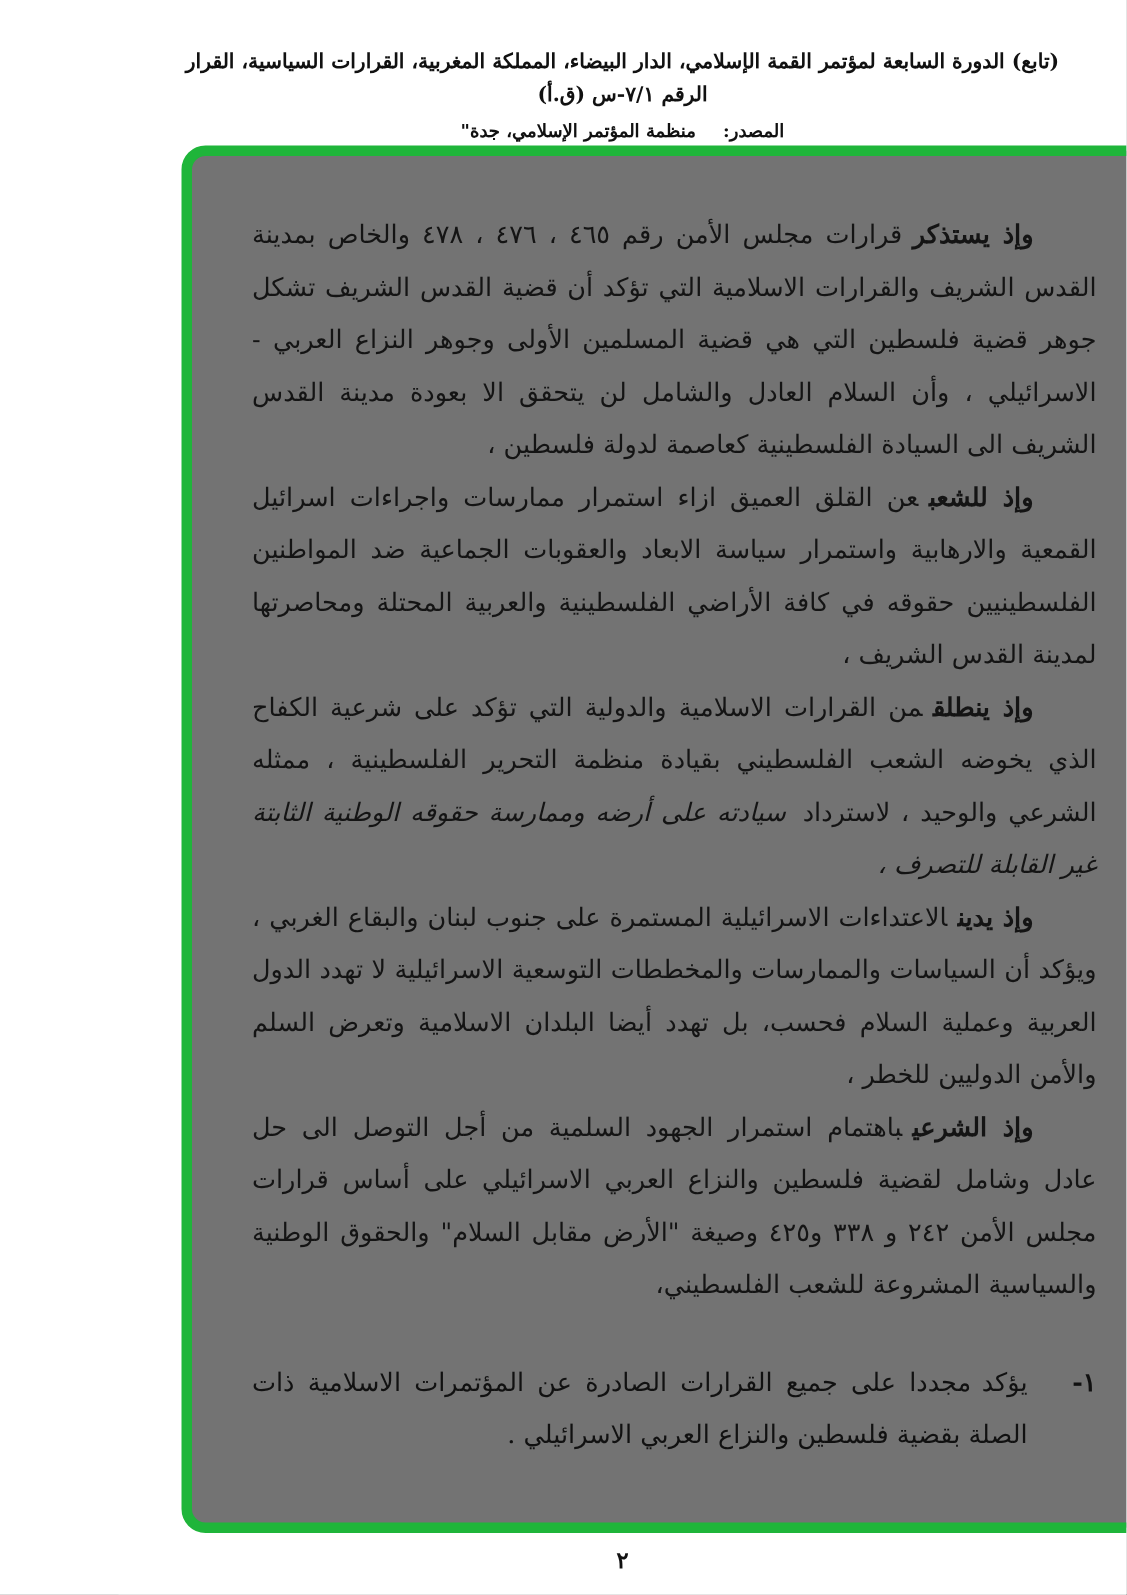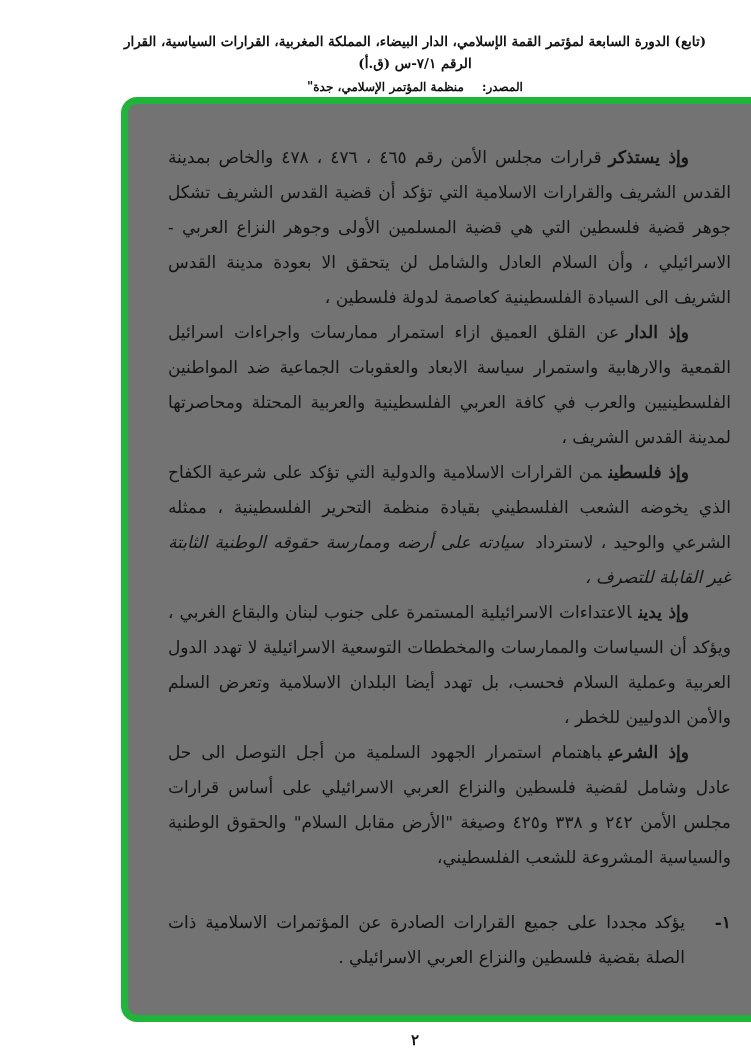--- a/index.html
+++ b/index.html
@@ -117,23 +117,23 @@
       <span class="src-value">منظمة المؤتمر الإسلامي، جدة"</span>
     </div>
   </div>
 
   <div class="content-frame">
     <div class="frame-inner">
 
       <p class="para"><span class="lead">وإذ يستذكر</span><span>قرارات مجلس الأمن رقم ٤٦٥ ، ٤٧٦ ، ٤٧٨ والخاص بمدينة القدس الشريف والقرارات الاسلامية التي تؤكد أن قضية القدس الشريف تشكل جوهر قضية فلسطين التي هي قضية المسلمين الأولى وجوهر النزاع العربي - الاسرائيلي ، وأن السلام العادل والشامل لن يتحقق الا بعودة مدينة القدس الشريف الى السيادة الفلسطينية كعاصمة لدولة فلسطين ،</span></p>
 
 
-      <p class="para"><span class="lead">وإذ الدار</span><span>عن القلق العميق ازاء استمرار ممارسات واجراءات اسرائيل القمعية والارهابية واستمرار سياسة الابعاد والعقوبات الجماعية ضد المواطنين الفلسطينيين والعرب في كافة العربي الفلسطينية والعربية المحتلة ومحاصرتها لمدينة القدس الشريف ،</span></p>
+      <p class="para"><span class="lead">وإذ للشعب</span><span>عن القلق العميق ازاء استمرار ممارسات واجراءات اسرائيل القمعية والارهابية واستمرار سياسة الابعاد والعقوبات الجماعية ضد المواطنين الفلسطينيين حقوقه في كافة الأراضي الفلسطينية والعربية المحتلة ومحاصرتها لمدينة القدس الشريف ،</span></p>
 
-      <p class="para"><span class="lead">وإذ فلسطين</span><span>من القرارات الاسلامية والدولية التي تؤكد على شرعية الكفاح الذي يخوضه الشعب الفلسطيني بقيادة منظمة التحرير الفلسطينية ، ممثله الشرعي والوحيد ، لاسترداد</span> <span class="tail-italic">سيادته على أرضه وممارسة حقوقه الوطنية الثابتة غير القابلة للتصرف ،</span></p>
+      <p class="para"><span class="lead">وإذ ينطلق</span><span>من القرارات الاسلامية والدولية التي تؤكد على شرعية الكفاح الذي يخوضه الشعب الفلسطيني بقيادة منظمة التحرير الفلسطينية ، ممثله الشرعي والوحيد ، لاسترداد</span> <span class="tail-italic">سيادته على أرضه وممارسة حقوقه الوطنية الثابتة غير القابلة للتصرف ،</span></p>
 
       <p class="para"><span class="lead">وإذ يدين</span><span>الاعتداءات الاسرائيلية المستمرة على جنوب لبنان والبقاع الغربي ، ويؤكد أن السياسات والممارسات والمخططات التوسعية الاسرائيلية لا تهدد الدول العربية وعملية السلام فحسب، بل تهدد أيضا البلدان الاسلامية وتعرض السلم والأمن الدوليين للخطر ،</span></p>
 
       <p class="para"><span class="lead">وإذ الشرعي</span><span>باهتمام استمرار الجهود السلمية من أجل التوصل الى حل عادل وشامل لقضية فلسطين والنزاع العربي الاسرائيلي على أساس قرارات مجلس الأمن ٢٤٢ و ٣٣٨ و٤٢٥ وصيغة "الأرض مقابل السلام" والحقوق الوطنية والسياسية المشروعة للشعب الفلسطيني،</span></p>
 
       <div class="item">
         <div class="item-number">١-</div>
         <div class="item-text"><span class="lead">يؤكد</span><span>مجددا على جميع القرارات الصادرة عن المؤتمرات الاسلامية ذات الصلة بقضية فلسطين والنزاع العربي الاسرائيلي .</span></div>
       </div>
 

